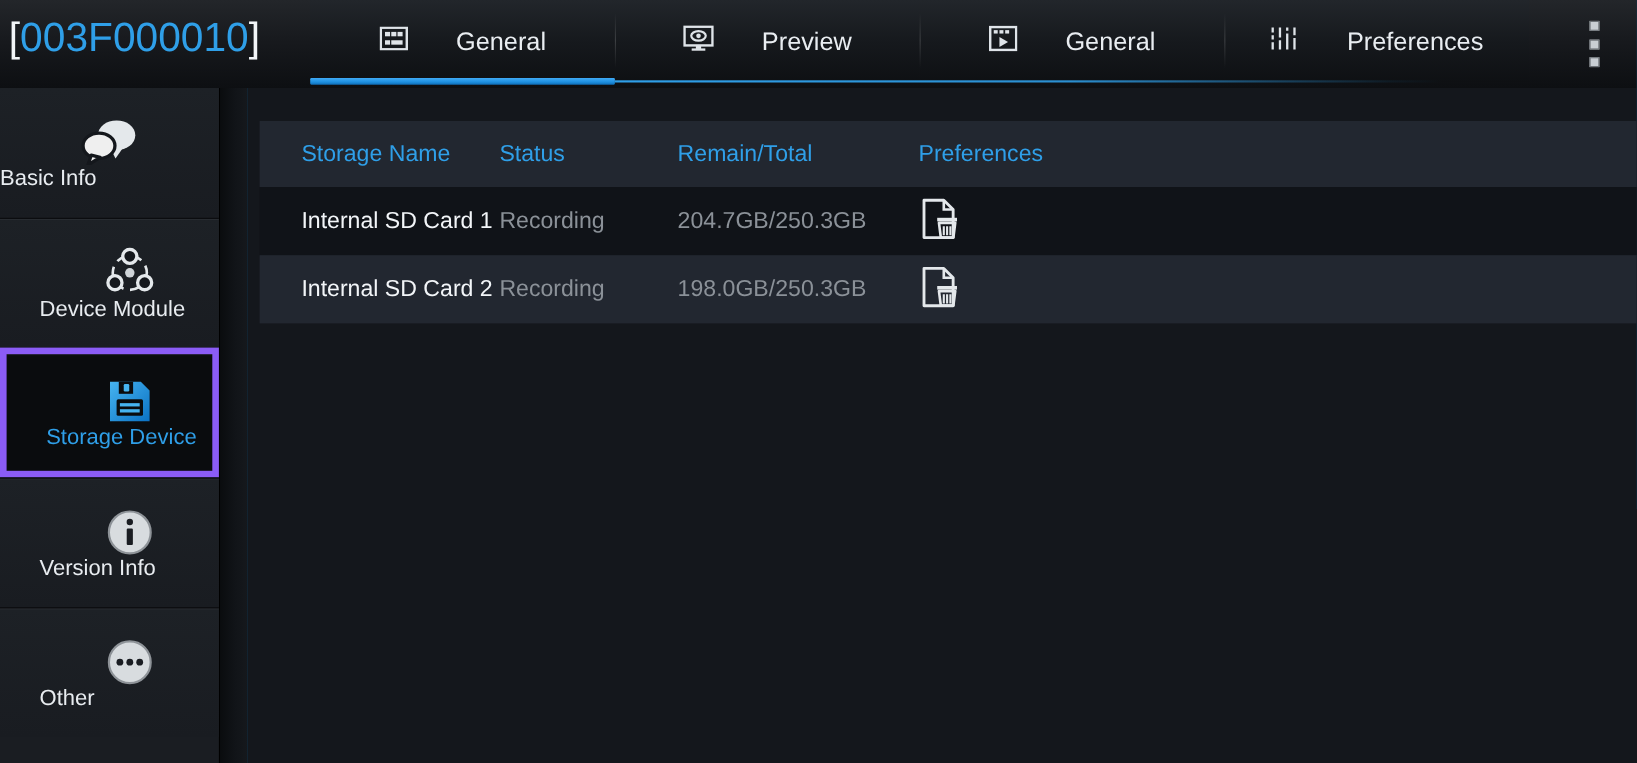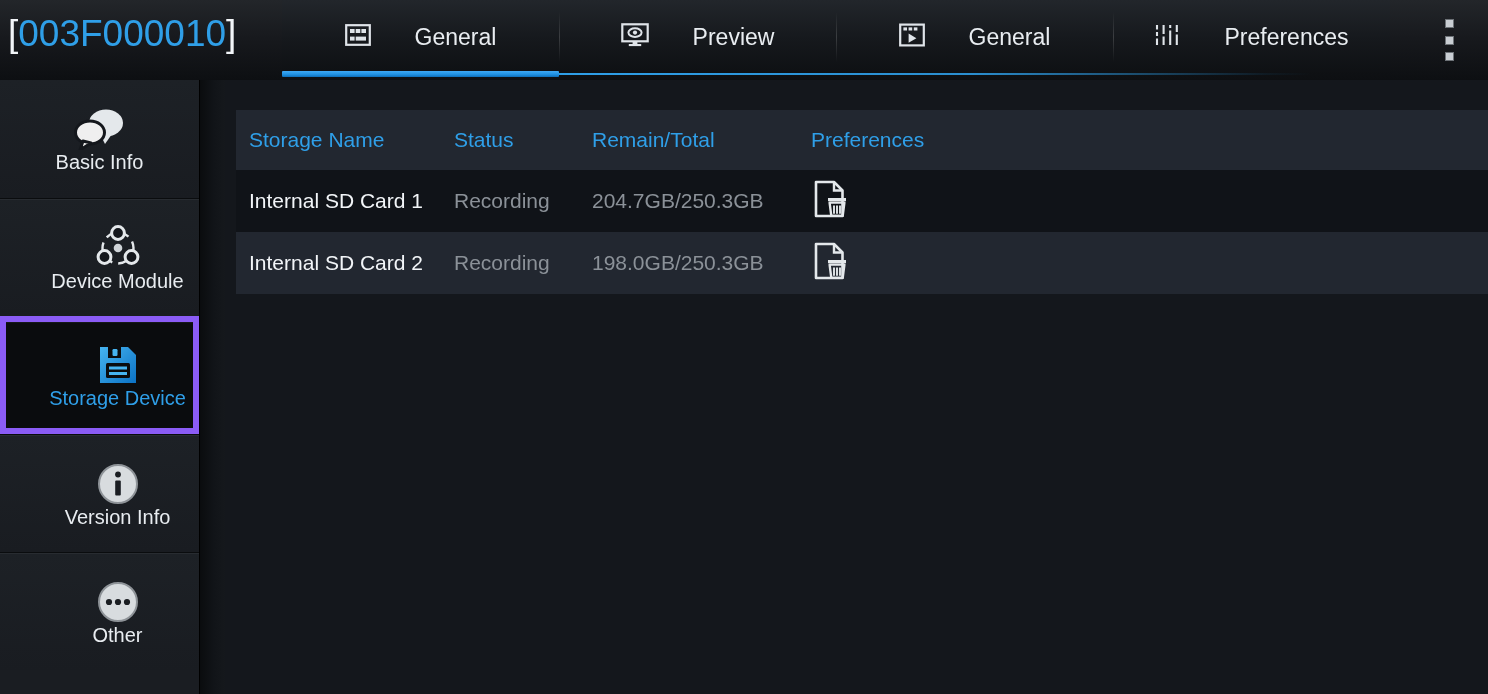--- a/index.html
+++ b/index.html
@@ -126,21 +126,20 @@
     width: 25px;
     height: 614px;
     background: linear-gradient(90deg, #0a0c0e 0%, #111418 55%, #15181c 100%);
   }
 
   .side-item {
     position: relative;
     height: 118px;
     display: flex;
     flex-direction: column;
-    align-items: center;
     justify-content: center;
     gap: 0;
     color: #e8ecf0;
     font-size: 20px;
     background: linear-gradient(180deg, #1d2126 0%, #191c21 100%);
   }
   .side-item + .side-item { border-top: 1px solid #0a0c0e; box-shadow: inset 0 1px 0 rgba(255,255,255,0.05); padding-left: 36px; }
   .side-item.active {
     background: #0a0c0e;
     color: #2f9fe8;
@@ -173,23 +172,23 @@
     font-size: 21px;
   }
   .trow.head {
     background: #222730;
     color: #2f9fe8;
     height: 60px;
   }
   .trow.odd  { background: #101318; }
   .trow.even { background: #222730; }
 
-  .c-name   { width: 218px; padding-left: 13px; }
+  .c-name   { width: 218px; padding-left: 38px; }
   .c-status { width: 138px; }
-  .c-size   { width: 219px; }
+  .c-size   { width: 219px; margin-left: 24px; }
   .c-format { width: 180px; }
 
   .trow.odd .c-name, .trow.even .c-name { color: #f2f5f8; }
   .trow.odd .c-status, .trow.even .c-status,
   .trow.odd .c-size,   .trow.even .c-size { color: #8b9198; }
 
   .fmt-btn {
     display: inline-flex;
     width: 40px; height: 40px;
     align-items: center;

